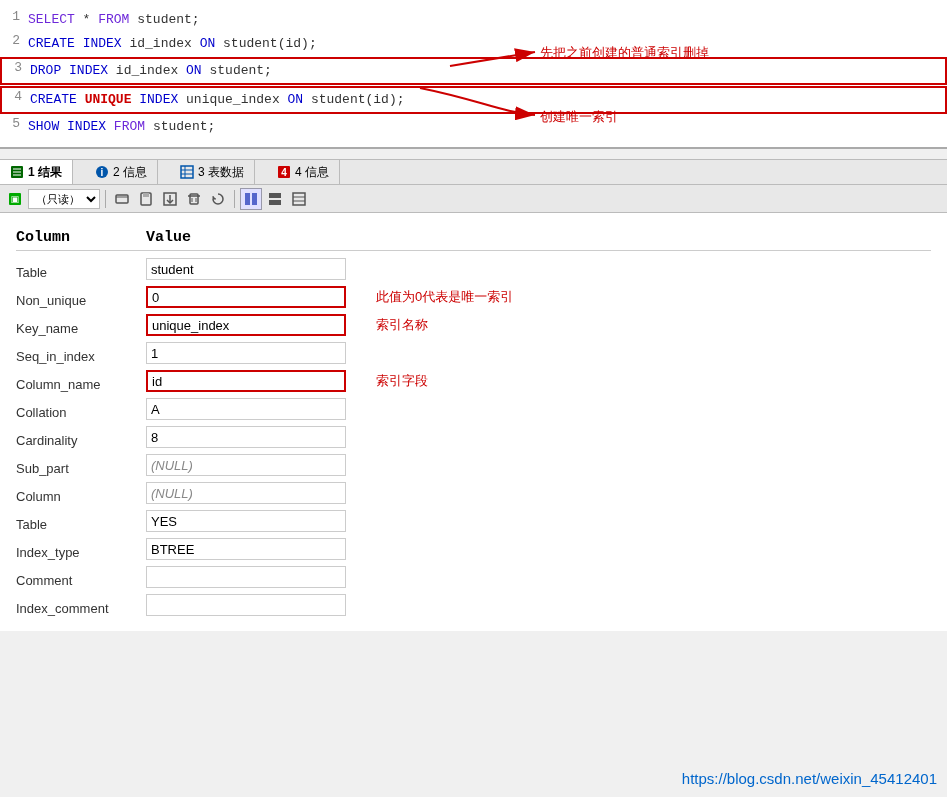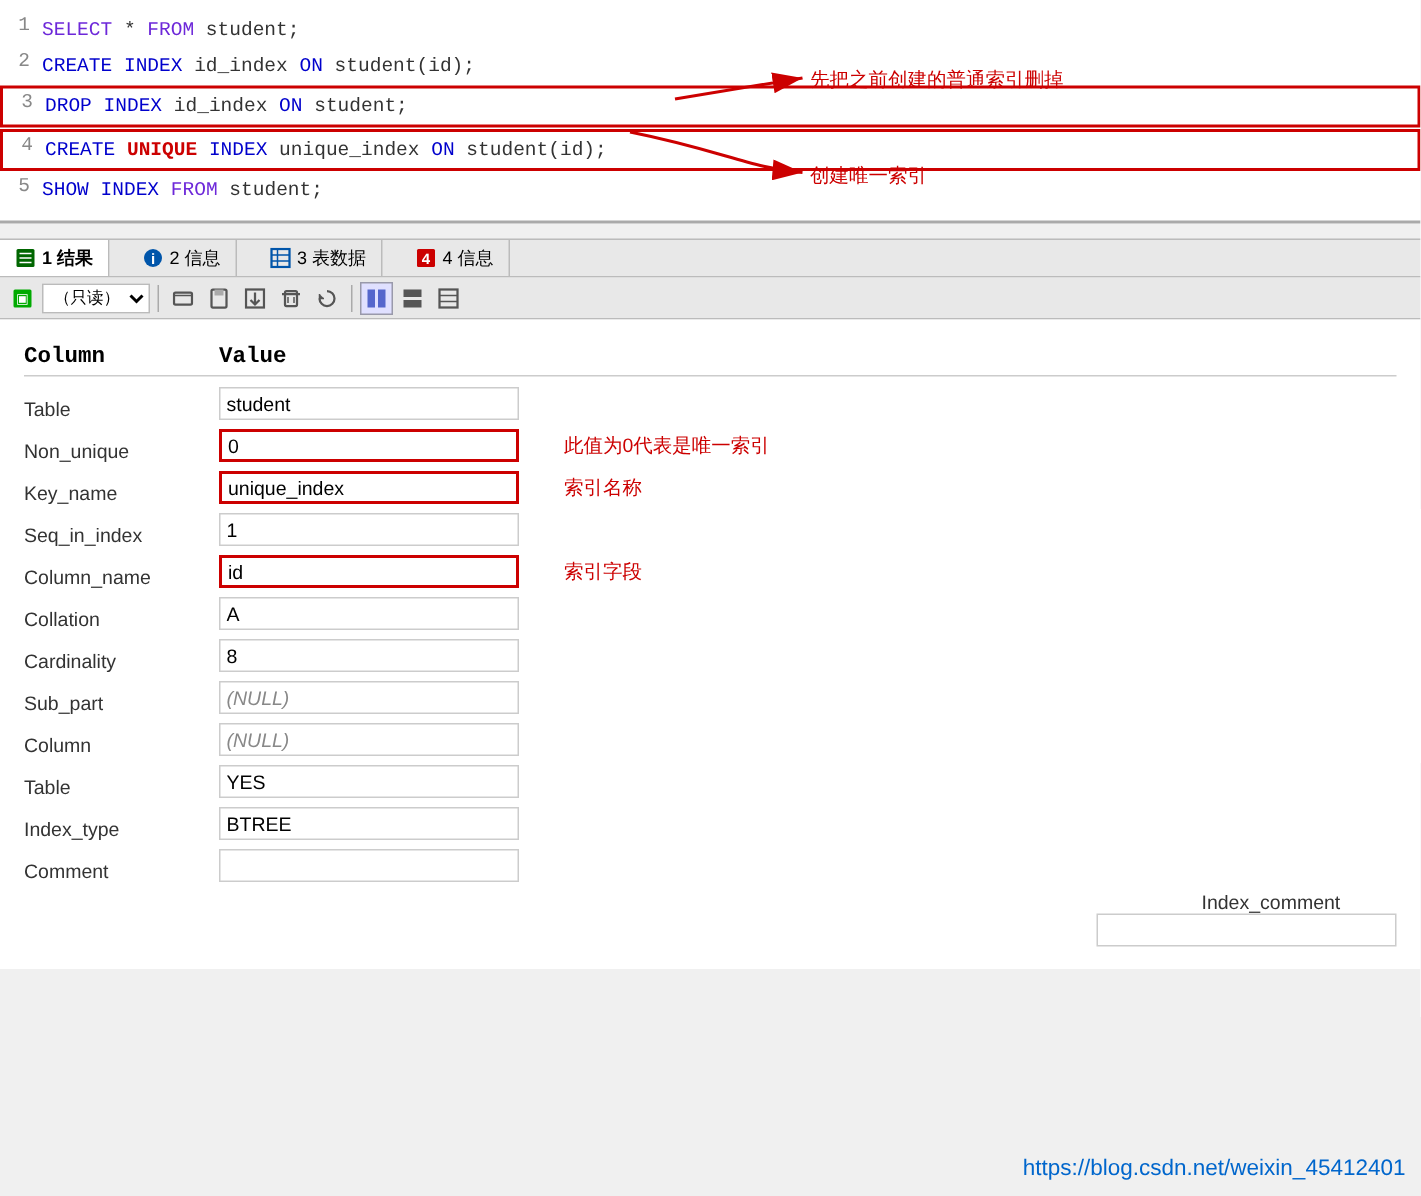--- a/index.html
+++ b/index.html
@@ -425,21 +425,21 @@
           <div class="col-value"><input type="text" value="YES" style=""></div>
         </div>
         <div class="grid-row row-with-annotation" style="position: relative;">
           <div class="col-name">Index_type</div>
           <div class="col-value"><input type="text" value="BTREE" style=""></div>
         </div>
         <div class="grid-row row-with-annotation" style="position: relative;">
           <div class="col-name">Comment</div>
           <div class="col-value"><input type="text" style=""></div>
         </div>
-        <div class="grid-row row-with-annotation" style="position: relative; flex-direction: column;">
+        <div class="grid-row row-with-annotation" style="position: relative;">
           <div class="col-name">Index_comment</div>
           <div class="col-value"><input type="text" style=""></div>
         </div>
       </div>
   </div>
 </div>
 
 <div class="watermark">https://blog.csdn.net/weixin_45412401</div>
 
 </body></html>

